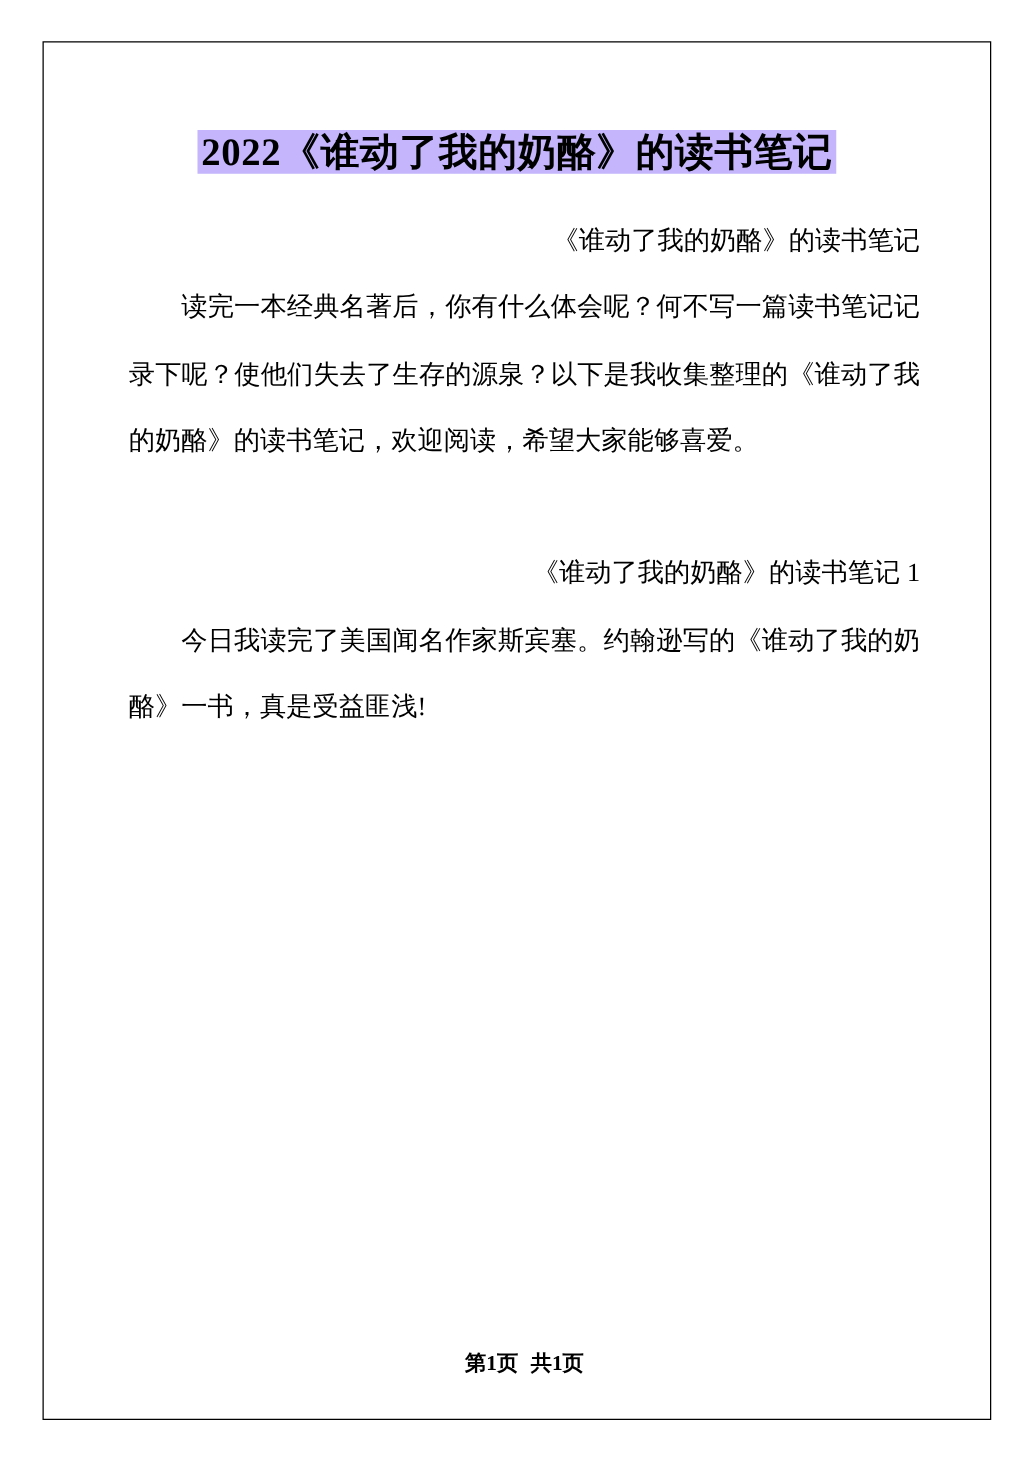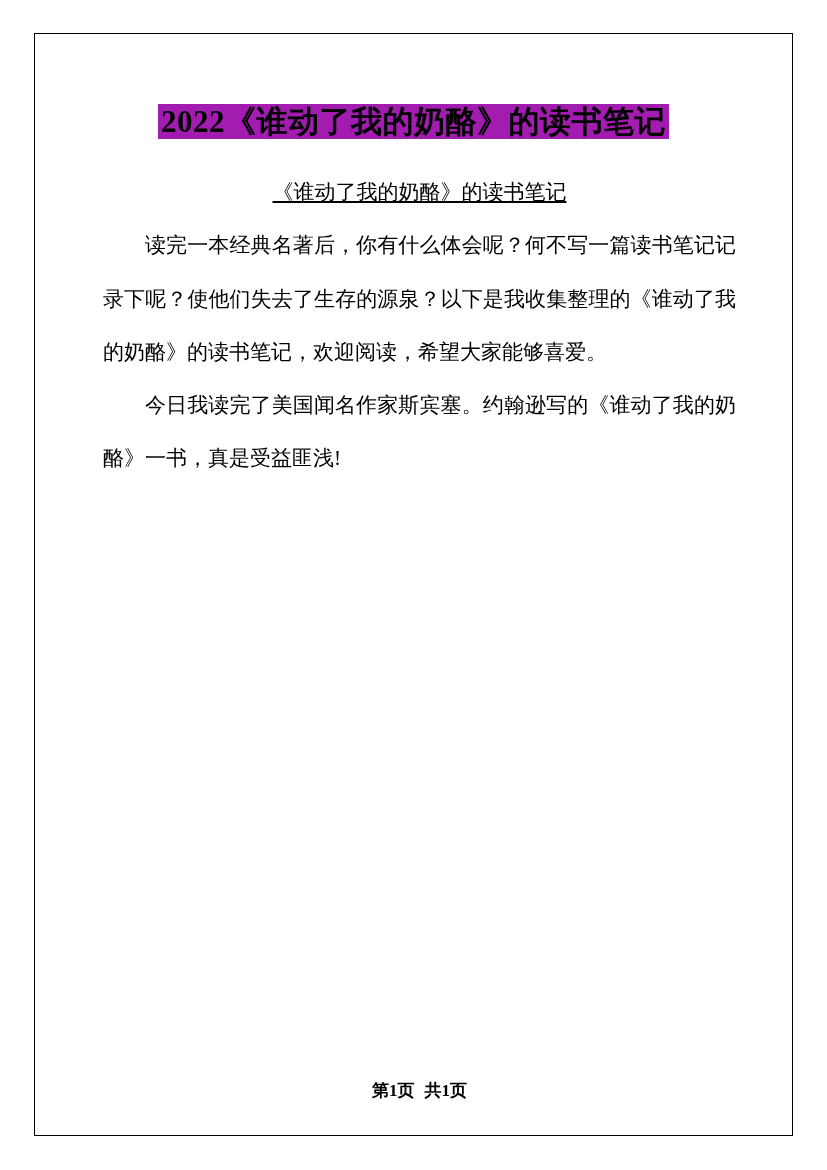--- a/index.html
+++ b/index.html
@@ -31,43 +31,42 @@
     top: 101px;
     width: 827px;
     text-align: center;
     font-size: 31px;
     font-weight: bold;
     line-height: 41px;
     letter-spacing: 0.5px;
     white-space: nowrap;
   }
   .doc-title .hl {
-    background: #a21caf;
+    background: #c4b5fd;
     padding: 0 3px;
   }
   .doc-body {
     position: absolute;
     left: 103px;
     top: 166px;
     width: 633px;
     font-size: 21px;
     line-height: 53.3px;
   }
   .doc-body p {
     margin: 0;
     padding: 0;
   }
   .doc-body p.paragraph {
     text-align: justify;
     text-indent: 2em;
   }
   .doc-body p.heading {
-    text-align: center;
+    text-align: right;
     text-indent: 0;
-    text-decoration: underline;
   }
   .doc-body p.gap-before {
     margin-top: 53.3px;
   }
   .doc-footer {
     position: absolute;
     left: 103px;
     top: 1080px;
     width: 633px;
     text-align: center;
@@ -82,18 +81,19 @@
 </head>
 <body>
 
 <div class="page-border"></div>
 
 <div class="doc-title"><span class="hl">2022《谁动了我的奶酪》的读书笔记</span></div>
 
 <div class="doc-body">
     <p class="heading">《谁动了我的奶酪》的读书笔记</p>
     <p class="paragraph">读完一本经典名著后，你有什么体会呢？何不写一篇读书笔记记录下呢？使他们失去了生存的源泉？以下是我收集整理的《谁动了我的奶酪》的读书笔记，欢迎阅读，希望大家能够喜爱。</p>
+    <p class="heading gap-before">《谁动了我的奶酪》的读书笔记 1</p>
     <p class="paragraph">今日我读完了美国闻名作家斯宾塞。约翰逊写的《谁动了我的奶酪》一书，真是受益匪浅!</p>
   </div>
 
 <div class="doc-footer">
   <span class="seg">第1页</span><span class="seg">共1页</span>
 </div>
 
 </body></html>

